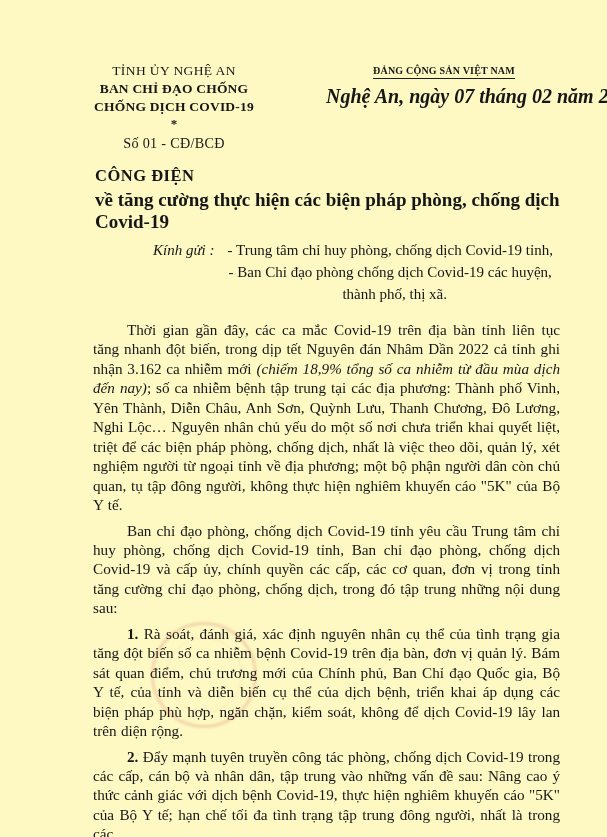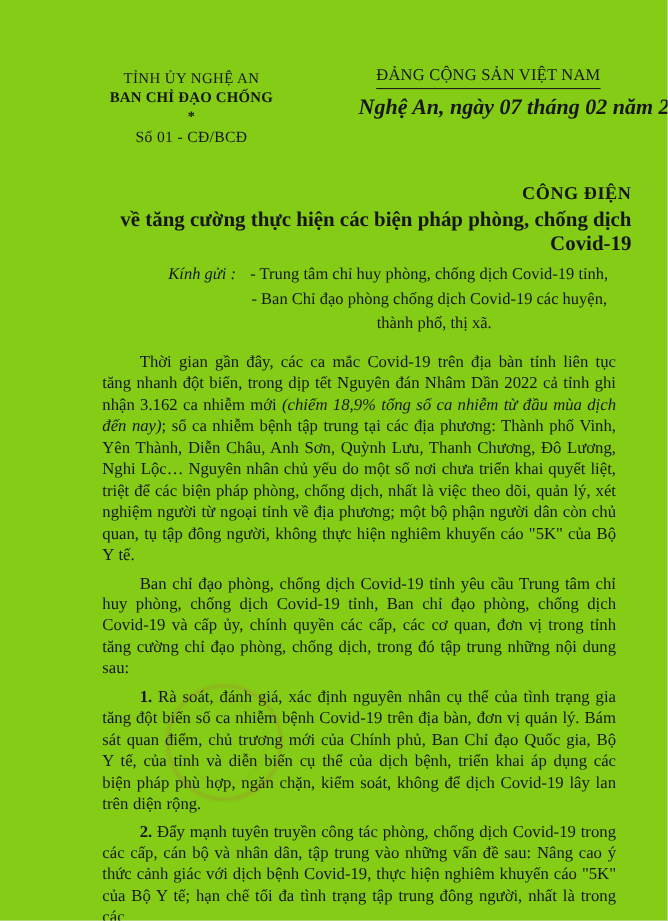--- a/index.html
+++ b/index.html
@@ -1,21 +1,21 @@
 <!DOCTYPE html>
 <html lang="vi"><head>
 <meta charset="utf-8">
 <style>
   html, body { margin: 0; padding: 0; background: #e8e8e8; }
   .page {
     position: relative;
     width: 607px;
     height: 837px;
     margin: 0 auto;
-    background: #84cc16;
+    background: #fef9c3;
     overflow: hidden;
     font-family: "Liberation Serif", "DejaVu Serif", serif;
     color: #161616;
   }
 
   
   .header-left {
     position: absolute;
     left: 84px; top: 62px;
     width: 180px;
@@ -29,41 +29,41 @@
   .header-left .doc-number { margin-top: 3px; font-size: 14.2px; letter-spacing: 0.3px; }
 
   .header-right {
     position: absolute;
     left: 326px; top: 60px;
     width: 236px;
     text-align: center;
   }
   .motto {
     display: inline-block;
-    font-weight: normal;
-    font-size: 15px;
+    font-weight: bold;
+    font-size: 10px;
     letter-spacing: 0.2px;
     padding-bottom: 2px;
     border-bottom: 1.5px solid #1c1c1c;
     white-space: nowrap;
   }
   .dateline {
     margin-top: 6px;
     font-style: italic;
     font-weight: bold;
     font-size: 20px;
     white-space: nowrap;
   }
 
   
   .title-block {
     position: absolute;
-    left: 107px; top: 166px;
+    left: 95px; top: 166px;
     width: 467px;
-    text-align: right;
+    text-align: left;
   }
   .doc-title { font-weight: bold; font-size: 16.5px; letter-spacing: 0.5px; }
   .doc-subtitle { font-weight: bold; font-size: 19px; margin-top: 3px; }
 
   
   .recipients {
     position: absolute;
     left: 153px; top: 240px;
     display: flex;
     font-size: 15px;
@@ -106,20 +106,21 @@
   }
 </style>
 </head>
 <body>
 
 <div class="page">
 
   <div class="header-left">
     <div class="org-parent">TỈNH ỦY NGHỆ AN</div>
     <div class="org-bold">BAN CHỈ ĐẠO CHỐNG</div>
+    <div class="org-bold">CHỐNG DỊCH COVID-19</div>
     <div class="star">*</div>
     <div class="doc-number">Số 01 - CĐ/BCĐ</div>
   </div>
 
   <div class="header-right">
     <div>
       <span class="motto">ĐẢNG CỘNG SẢN VIỆT NAM</span>
     </div>
     <div class="dateline">Nghệ An, ngày 07 tháng 02 năm 2022</div>
   </div>

